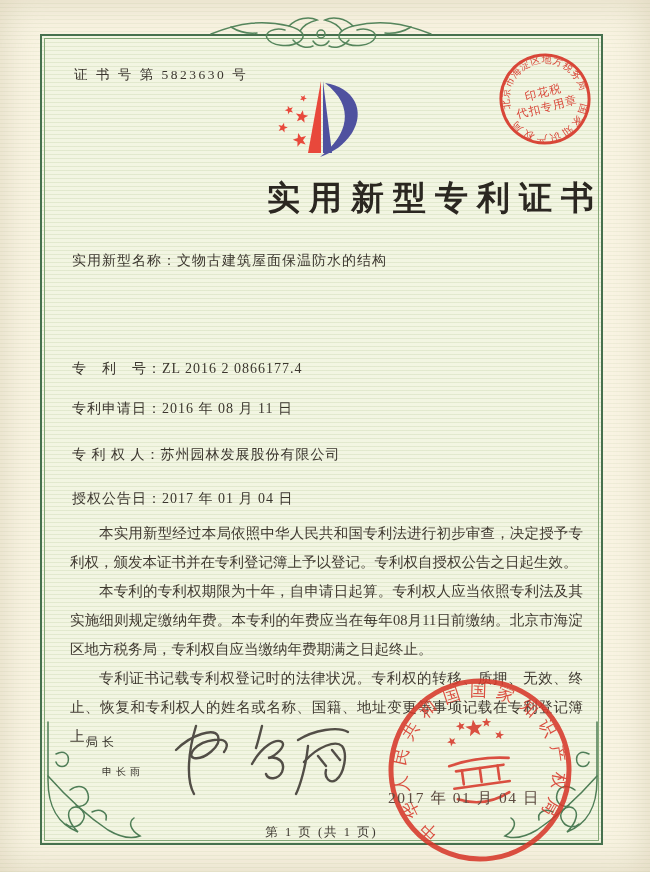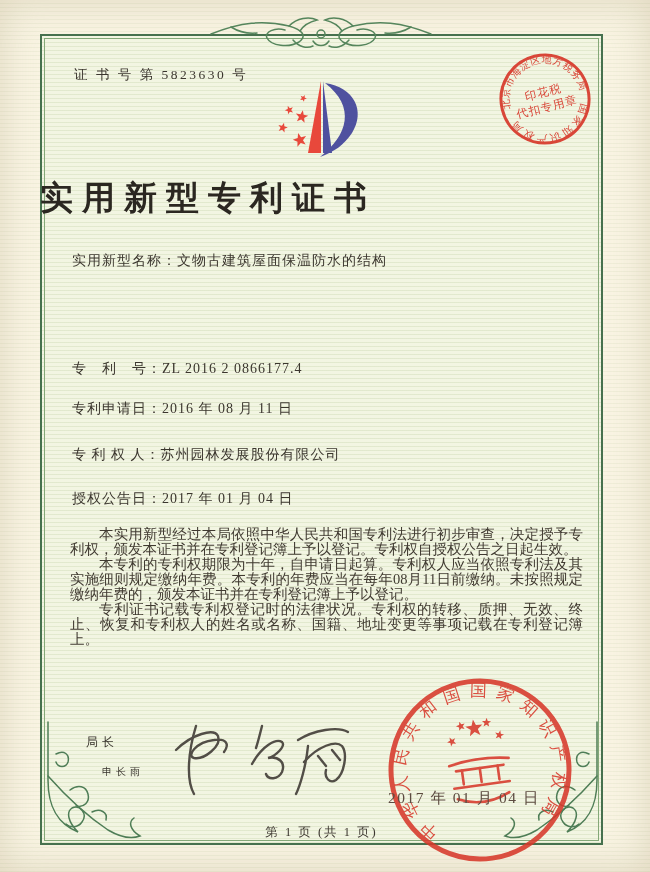--- a/index.html
+++ b/index.html
@@ -16,27 +16,27 @@
     border:2px solid #46714e;
     background-color:#f2f5e2;
     background-image:repeating-linear-gradient(0deg, rgba(150,178,112,.18) 0 1px, rgba(0,0,0,0) 1px 4px);
     box-sizing:border-box;
   }
   .frame-inner{position:absolute;inset:2px;border:1px solid #84a878;pointer-events:none;}
   .cert-no{position:absolute;left:74px;top:66px;font-size:13.5px;letter-spacing:2.5px;color:#3a352d;text-align:center;}
   .logo{position:absolute;left:264px;top:77px;width:104px;height:82px;}
   .tax-seal{position:absolute;left:472px;top:26px;width:146px;height:146px;transform:rotate(-14deg);opacity:.92;}
   .title{
-    position:absolute;left:40px;top:176px;width:563px;text-align:left;
+    position:absolute;left:40px;top:176px;width:563px;text-align:right;
     font-size:33px;font-weight:600;letter-spacing:9px;color:#2b2721;white-space:nowrap;
   }
   .field{position:absolute;left:72px;width:512px;font-size:14px;letter-spacing:1px;color:#3b362e;white-space:nowrap;}
   .f0{top:252px}.f1{top:312px}.f2{top:360px}.f3{top:400px}.f4{top:446px}.f5{top:490px}
   .field .lab{color:#3b362e}
-  .paras{position:absolute;left:70px;top:519px;width:513px;font-size:14.5px;line-height:15px;text-align:justify;color:#403a31;margin-top:8px;}
+  .paras{position:absolute;left:70px;top:519px;width:513px;font-size:14.5px;line-height:29px;text-align:justify;color:#403a31;}
   .paras p{margin:0;text-indent:2em;}
   .director{position:absolute;left:86px;top:734px;font-size:12px;letter-spacing:4px;color:#35312a;}
   .director-name{position:absolute;left:102px;top:765px;font-size:10px;letter-spacing:4px;color:#35312a;}
   .signature{position:absolute;left:158px;top:708px;width:200px;height:100px;}
   .office-seal{position:absolute;left:384px;top:674px;width:192px;height:192px;transform:rotate(-8deg);opacity:.88;}
   .seal-date{position:absolute;left:388px;top:788px;font-size:15.5px;letter-spacing:1.5px;color:#5c4b40;z-index:3;}
   .footer{position:absolute;left:40px;top:824px;width:563px;text-align:center;font-size:12.5px;letter-spacing:2px;color:#3c372f;}
   .ornament{position:absolute;left:201px;top:12px;width:240px;height:44px;}
   .corner-bl{position:absolute;left:44px;top:720px;width:100px;height:122px;}
   .corner-br{position:absolute;left:501px;top:720px;width:100px;height:122px;transform:scaleX(-1);}
@@ -138,21 +138,21 @@
   </div>
   <div class="field f4">
     <span class="lab">专 利 权 人：</span><span>苏州园林发展股份有限公司</span>
   </div>
   <div class="field f5">
     <span class="lab">授权公告日：</span><span>2017 年 01 月 04 日</span>
   </div>
 
   <div class="paras">
     <p>本实用新型经过本局依照中华人民共和国专利法进行初步审查，决定授予专利权，颁发本证书并在专利登记簿上予以登记。专利权自授权公告之日起生效。</p>
-    <p>本专利的专利权期限为十年，自申请日起算。专利权人应当依照专利法及其实施细则规定缴纳年费。本专利的年费应当在每年08月11日前缴纳。未按照规定缴纳年费的，颁发本证书并在专利登记簿上予以登记。</p>
+    <p>本专利的专利权期限为十年，自申请日起算。专利权人应当依照专利法及其实施细则规定缴纳年费。本专利的年费应当在每年08月11日前缴纳。北京市海淀区地方税务局，专利权自应当缴纳年费期满之日起终止。</p>
     <p>专利证书记载专利权登记时的法律状况。专利权的转移、质押、无效、终止、恢复和专利权人的姓名或名称、国籍、地址变更等事项记载在专利登记簿上。</p>
   </div>
 
   <div class="director">局长</div>
   <div class="director-name">申长雨</div>
 
   <svg class="signature" viewBox="0 0 200 100">
     <g stroke="#45403a" stroke-width="2.4" fill="none" stroke-linecap="round" opacity="0.92">
       <path d="M38,18 C30,44 28,72 36,86"></path>
       <path d="M18,42 C34,26 56,20 60,28 C64,38 46,52 36,50 C28,48 38,34 56,32 C68,30 72,36 66,44"></path>

